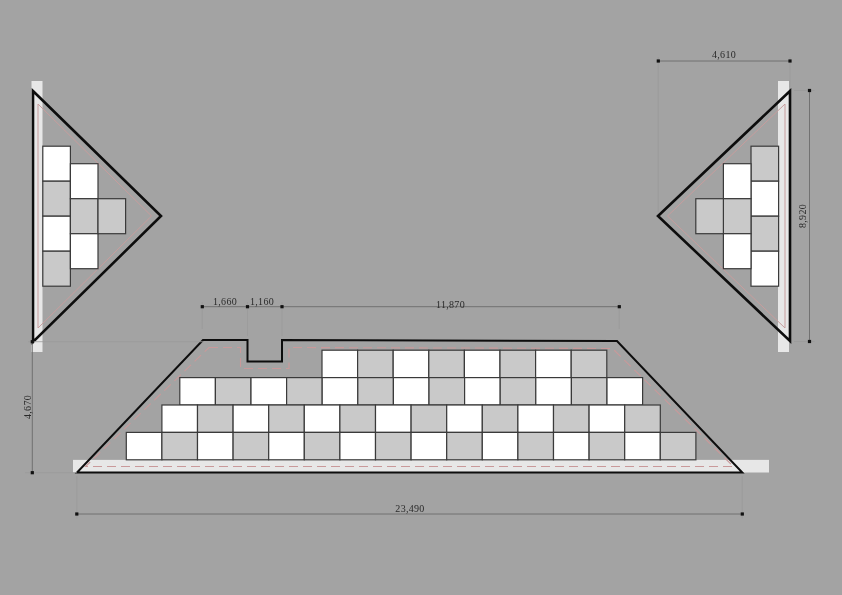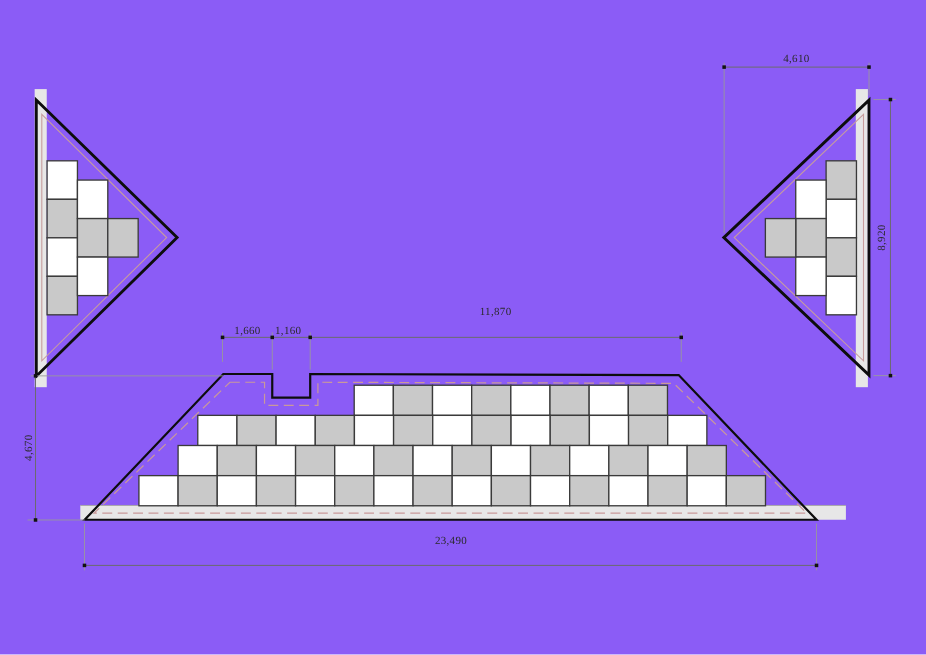--- a/index.html
+++ b/index.html
@@ -1,16 +1,16 @@
 <!DOCTYPE html>
 <html><head>
 <meta charset="utf-8">
 <style>
   html,body{margin:0;padding:0;background:#ffffff;}
-  .stage{position:relative;width:842px;height:595px;background:#8b5cf6;overflow:hidden;}
+  .stage{position:relative;width:842px;height:595px;background:#a3a3a3;overflow:hidden;}
   .stage svg{position:absolute;left:0;top:0;}
   .dim-label{
     position:absolute;
     font-family:"Liberation Serif","DejaVu Serif",serif;
     font-size:10px;
     color:#2a2a2a;
     white-space:nowrap;
     letter-spacing:0.3px;
   }
 </style>
@@ -125,15 +125,15 @@
       <rect x="788.4" y="59.4" width="3.2" height="3.2" fill="#111111"></rect>
       <rect x="807.9" y="88.9" width="3.2" height="3.2" fill="#111111"></rect>
       <rect x="807.9" y="339.9" width="3.2" height="3.2" fill="#111111"></rect>
     </svg>
 
   <span class="dim-label" style="left: 724px; top: 54px; transform: translate(-50%, -50%) rotate(0deg);">4,610</span>
   <span class="dim-label" style="left: 801.5px; top: 216px; transform: translate(-50%, -50%) rotate(-90deg);">8,920</span>
   <span class="dim-label" style="left: 26.5px; top: 407px; transform: translate(-50%, -50%) rotate(-90deg);">4,670</span>
   <span class="dim-label" style="left: 225px; top: 300.5px; transform: translate(-50%, -50%) rotate(0deg);">1,660</span>
   <span class="dim-label" style="left: 262px; top: 300.5px; transform: translate(-50%, -50%) rotate(0deg);">1,160</span>
-  <span class="dim-label" style="left: 450.5px; top: 284px; transform: translate(-50%, -50%) rotate(0deg); font-family: Liberation Serif, serif;">11,870</span>
-  <span class="dim-label" style="left: 410px; top: 492px; transform: translate(-50%, -50%) rotate(0deg); font-family: Liberation Serif, serif;">23,490</span>
+  <span class="dim-label" style="left: 450.5px; top: 304px; transform: translate(-50%, -50%) rotate(0deg); font-family: Liberation Serif, serif;">11,870</span>
+  <span class="dim-label" style="left: 410px; top: 508px; transform: translate(-50%, -50%) rotate(0deg); font-family: Liberation Serif, serif;">23,490</span>
 </div>
 
 </body></html>

